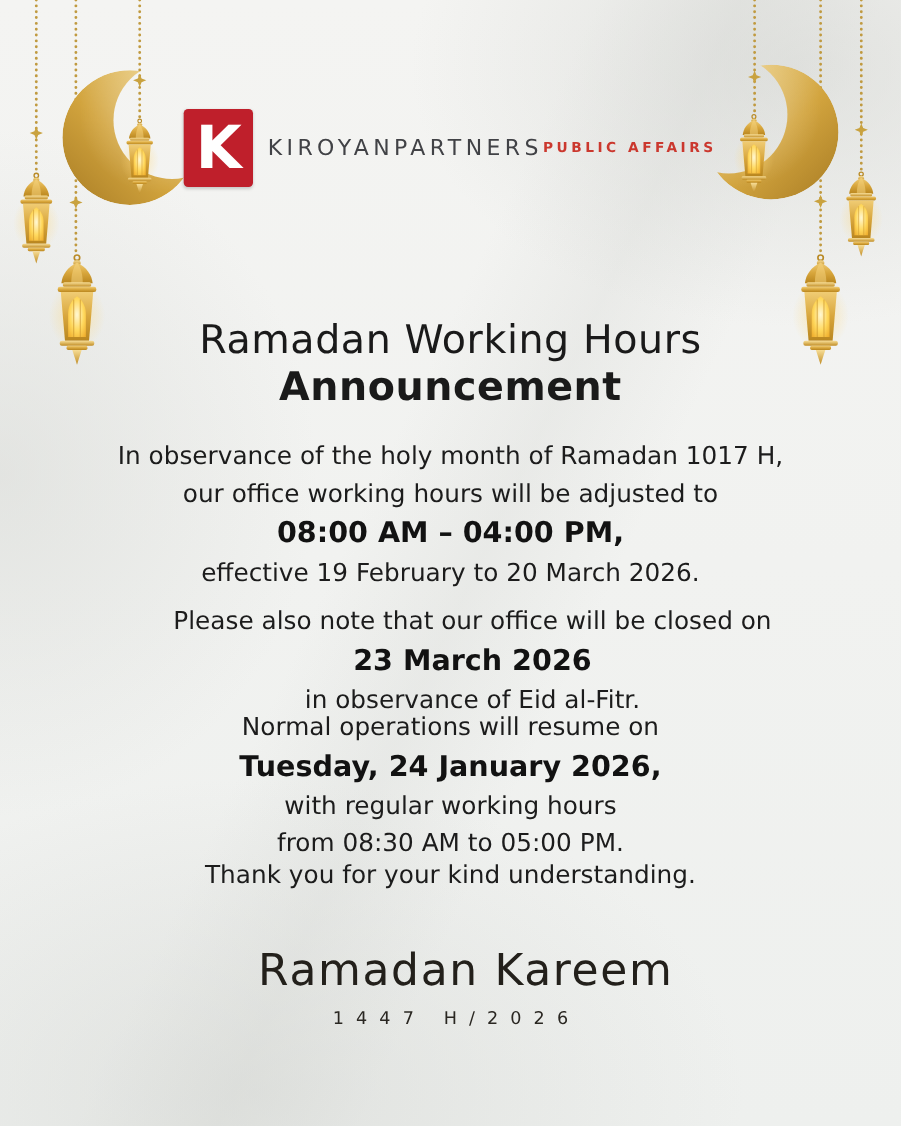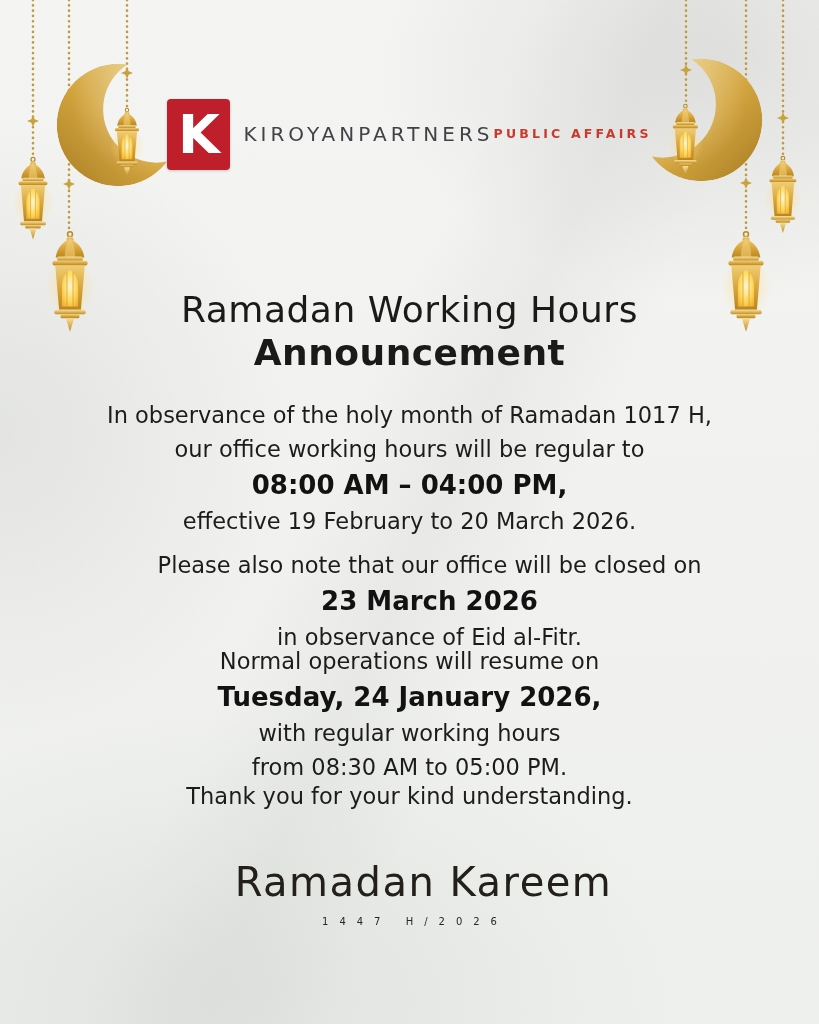--- a/index.html
+++ b/index.html
@@ -30,21 +30,21 @@
   .block{position:absolute;left:0;width:100%;text-align:center;}
   .title-block{top:288px;}
   .title-l1{font-size:36px;font-weight:500;line-height:43px;letter-spacing:.5px;}
   .title-l2{font-size:36px;font-weight:700;line-height:43px;letter-spacing:.5px;}
   .para{left:0;width:100%;position:absolute;text-align:center;}
   .p1{top:398px;} .p2{top:548px;margin-left:20px;} .p3{top:644px;} .p4{top:779px;}
   .body-line{font-size:22.5px;line-height:34px;font-weight:400;color:#1c1c1c;}
   .body-line.bold{font-size:26px;line-height:38px;font-weight:700;color:#121212;}
   .kareem-block{top:856px;}
   .kareem{font-size:40px;font-weight:400;letter-spacing:1.5px;color:#23201b;line-height:52px;padding-left:28px;}
-  .year{font-size:10px;font-weight:500;letter-spacing:11px;text-indent:11px;color:#2a2722;margin-top:8px;}
+  .year{font-size:16px;font-weight:500;letter-spacing:11px;text-indent:11px;color:#2a2722;margin-top:8px;}
   
   .deco{position:absolute;top:0;pointer-events:none;}
   .deco.left{left:0;}
   .deco.right{right:0;}
   .chain{stroke:#c09a40;stroke-width:2.6;stroke-linecap:round;stroke-dasharray:.1 5.2;}
 </style>
 </head>
 <body>
 
 <svg width="0" height="0" style="position:absolute" aria-hidden="true">
@@ -145,21 +145,21 @@
     </div>
   </div>
 
   <div class="block title-block">
     <div class="title-l1">Ramadan Working Hours</div>
     <div class="title-l2">Announcement</div>
   </div>
 
   <div class="para p1">
     <div class="body-line">In observance of the holy month of Ramadan 1017 H,</div>
-    <div class="body-line">our office working hours will be regular to</div>
+    <div class="body-line">our office working hours will be adjusted to</div>
     <div class="body-line bold">08:00 AM – 04:00 PM,</div>
     <div class="body-line">effective 19 February to 20 March 2026.</div>
   </div>
 
   <div class="para p2">
     <div class="body-line">Please also note that our office will be closed on</div>
     <div class="body-line bold">23 March 2026</div>
     <div class="body-line">in observance of Eid al-Fitr.</div>
   </div>
 

